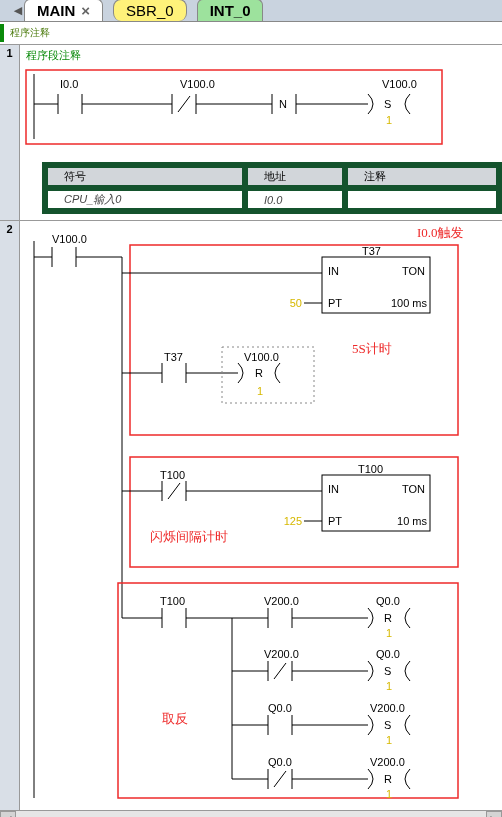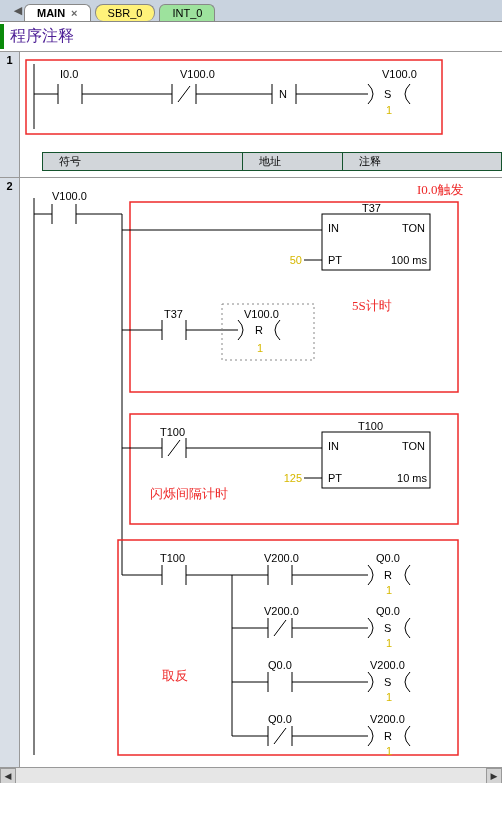--- a/index.html
+++ b/index.html
@@ -13,42 +13,42 @@
   .tabbar {
     background: #c9d3df;
     height: 22px;
     display: flex;
     align-items: flex-end;
     padding-left: 12px;
     border-bottom: 1px solid #888;
   }
   .tab {
     padding: 2px 12px;
-    font-size: 11px;
+    font-size: 15px;
     border: 1px solid #888;
     border-bottom: none;
     border-top-left-radius: 6px;
     border-top-right-radius: 6px;
-    margin-right: 4px;
+    margin-right: 10px;
     position: relative;
   }
   .tab.active { background: #fff; font-weight: bold; }
   .tab.yellow { background: #fff27a; border-radius: 8px; }
-  .tab.green { background: #9de29d; }
+  .tab.green { background: #9de29d; font-weight: bold; }
   .tab .x { margin-left: 6px; color: #666; }
   .arrow-left, .arrow-right {
     width: 12px; height: 22px;
     display: flex; align-items: center; justify-content: center;
     color: #555;
   }
   .comment-bar {
     border-left: 4px solid #0a8a0a;
-    color: #4c1d95;
+    color: #4d7c0f;
     padding: 2px 6px;
-    font-size: 16px;
+    font-size: 10px;
     margin: 2px 0;
   }
   .network-row { display: flex; border-top: 1px solid #999; }
   .gutter {
     width: 20px;
     background: #d9dfe7;
     text-align: center;
     padding-top: 2px;
     font-weight: bold;
     font-size: 11px;
@@ -71,21 +71,21 @@
   .redbox { stroke: #ee2a2a; stroke-width: 1.5; fill: none; }
   .redtxt { fill: #ee2a2a; font-size: 13px; font-family: "Microsoft YaHei"; }
 
   .symtable {
     border-collapse: collapse;
     width: 460px;
     margin: 8px 0 4px 20px;
     font-size: 11px;
   }
   .symtable th, .symtable td {
-    border: 1px solid #14532d;
+    border: 6px solid #14532d;
     padding: 1px 16px;
     text-align: left;
   }
   .symtable th { background: #d2d6da; font-weight: normal; }
   .ital { font-style: italic; color: #444; }
 
   .scrollbar-h {
     height: 16px;
     background: #e6e6e6;
     border-top: 1px solid #999;
@@ -116,20 +116,21 @@
   </div>
 </div>
 
 <div class="comment-bar">
   <span>程序注释</span>
 </div>
 
 <div class="network-row">
   <div class="gutter"><span>1</span></div>
   <div class="nw-body">
+    <div class="seg-comment"><span>程序段注释</span></div>
 
     <svg width="478" height="90">
 
       <rect class="redbox" x="4" y="6" width="416" height="74"></rect>
 
       <line class="rail" x1="12" y1="10" x2="12" y2="75"></line>
 
       <text class="txt" x="38" y="24">I0.0</text>
       <text class="txt" x="158" y="24">V100.0</text>
       <text class="txt" x="360" y="24">V100.0</text>
@@ -155,20 +156,25 @@
       <path class="wire" d="M388 30 Q378 40 388 50"></path>
       <text class="ytxt" x="364" y="60">1</text>
     </svg>
 
     <table class="symtable">
       <tbody>
           <tr>
         <th style="width:200px">符号</th>
         <th style="width:100px">地址</th>
         <th>注释</th>
+      </tr>
+      <tr>
+        <td class="ital">CPU_输入0</td>
+        <td class="ital">I0.0</td>
+        <td></td>
       </tr>
     </tbody>
       </table>
   </div>
 </div>
 
 <div class="network-row">
   <div class="gutter"><span>2</span></div>
   <div class="nw-body">
 

